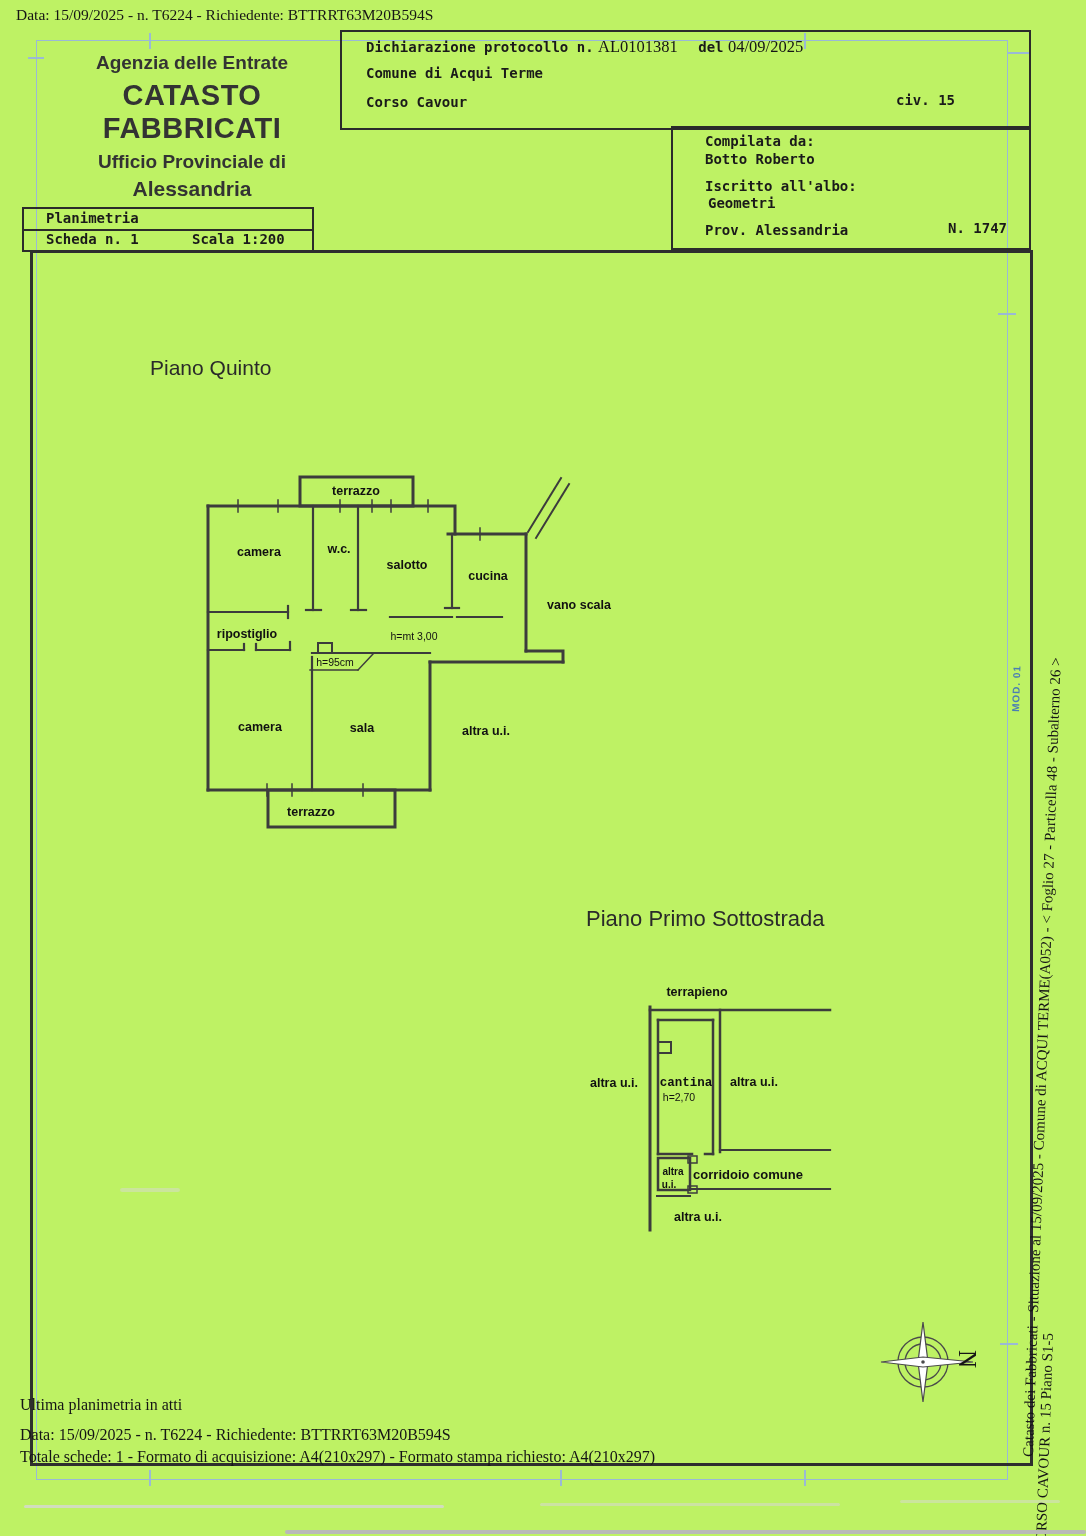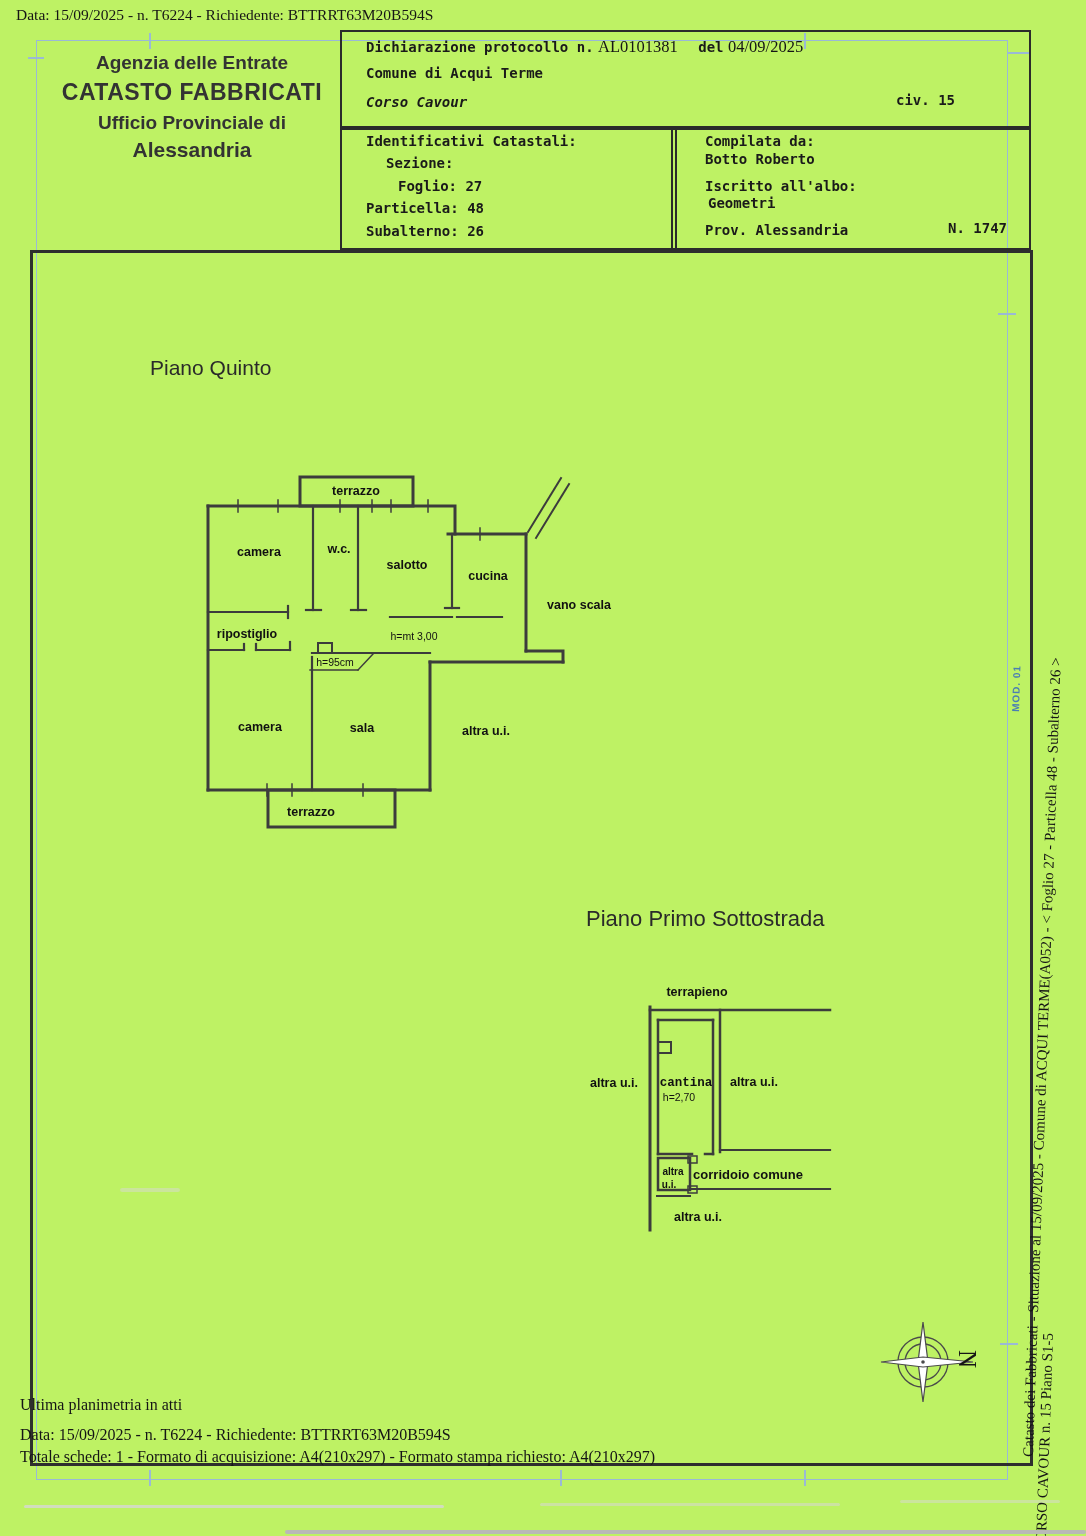--- a/index.html
+++ b/index.html
@@ -13,21 +13,21 @@
               border:1.5px solid #9ab9d6;}
   .btick{position:absolute;background:#9ab9d6;}
   
   .blackbox{position:absolute;border:2px solid #2b2b2b;background:transparent;}
   .mainbox{position:absolute;left:30px;top:250px;width:997px;height:1210px;
            border:3px solid #2e2e2e;}
   
   .agency{position:absolute;left:52px;top:52px;width:280px;text-align:center;
           font-weight:700;color:#333;}
   .agency .l1{font-size:19px;margin-bottom:5px;}
-  .agency .l2{font-size:23px;margin-bottom:6px;letter-spacing:0.5px;}
+  .agency .l2{font-size:29px;margin-bottom:6px;letter-spacing:0.5px;}
   .agency .l3{font-size:19px;margin-bottom:4px;}
   .agency .l4{font-size:21px;}
   
   .rl{position:absolute;transform:translate(-50%,-50%);white-space:nowrap;
       font-weight:700;font-size:12.5px;color:#111;}
   .rl-sm{font-size:10.5px;font-weight:400;}
   .plan-title{position:absolute;font-size:21px;color:#2a2a2a;white-space:nowrap;}
   
   .vtext{position:absolute;writing-mode:vertical-rl;transform:rotate(182deg);
          transform-origin:center;white-space:nowrap;}
@@ -51,40 +51,39 @@
 
   <div class="abs serif" style="left:16px;top:6px;font-size:15.5px;">Data: 15/09/2025 - n. T6224 - Richiedente: BTTRRT63M20B594S</div>
 
   <div class="agency">
     <div class="l1">Agenzia delle Entrate</div>
     <div class="l2">CATASTO FABBRICATI</div>
     <div class="l3">Ufficio Provinciale di</div>
     <div class="l4">Alessandria</div>
   </div>
 
+  <div class="blackbox" style="left:22px;top:207px;width:288px;height:41px;border-width:2.5px;">
+    <div class="abs mono" style="left:6px;top:1px;font-size:14px;">Planimetria</div>
+    <div class="abs" style="left:0;top:20px;width:100%;height:0;border-top:2px solid #2b2b2b;"></div>
+    <div class="abs mono" style="left:6px;top:22px;font-size:14px;">Scheda n. 1</div>
+    <div class="abs mono" style="left:152px;top:22px;font-size:14px;">Scala 1:200</div>
+  </div>
 
   <div class="blackbox" style="left:340px;top:30px;width:687px;height:96px;">
     <div class="abs" style="left:8px;top:5px;white-space:nowrap;">
       <span class="mono" style="font-size:14px;">Dichiarazione protocollo n.</span>
       <span class="serif" style="font-size:16.5px;">AL0101381</span>
       <span class="mono" style="font-size:14px;">del</span>
       <span class="serif" style="font-size:16.5px;">04/09/2025</span>
     </div>
     <div class="abs mono" style="left:8px;top:33px;font-size:14px;">Comune di Acqui Terme</div>
-    <div class="abs mono" style="left:8px;top:62px;font-size:14px;font-style:italic;">Corso Cavour</div>
+    <div class="abs mono" style="left:8px;top:62px;font-size:14px;">Corso Cavour</div>
     <div class="abs mono" style="left:538px;top:60px;font-size:14px;">civ. 15</div>
   </div>
 
-  <div class="blackbox" style="left:340px;top:126px;width:333px;height:120px;">
-    <div class="abs mono" style="left:8px;top:5px;font-size:14px;">Identificativi Catastali:</div>
-    <div class="abs mono" style="left:28px;top:27px;font-size:14px;">Sezione:</div>
-    <div class="abs mono" style="left:40px;top:50px;font-size:14px;">Foglio: 27</div>
-    <div class="abs mono" style="left:8px;top:72px;font-size:14px;">Particella: 48</div>
-    <div class="abs mono" style="left:8px;top:95px;font-size:14px;">Subalterno: 26</div>
-  </div>
 
   <div class="blackbox" style="left:671px;top:126px;width:356px;height:120px;">
     <div class="abs mono" style="left:16px;top:5px;font-size:14px;">Compilata da:</div>
     <div class="abs mono" style="left:16px;top:23px;font-size:14px;">Botto Roberto</div>
     <div class="abs mono" style="left:16px;top:50px;font-size:14px;">Iscritto all'albo:</div>
     <div class="abs mono" style="left:19px;top:67px;font-size:14px;">Geometri</div>
     <div class="abs mono" style="left:16px;top:94px;font-size:14px;">Prov. Alessandria</div>
     <div class="abs mono" style="left:259px;top:92px;font-size:14px;">N. 1747</div>
   </div>
 

